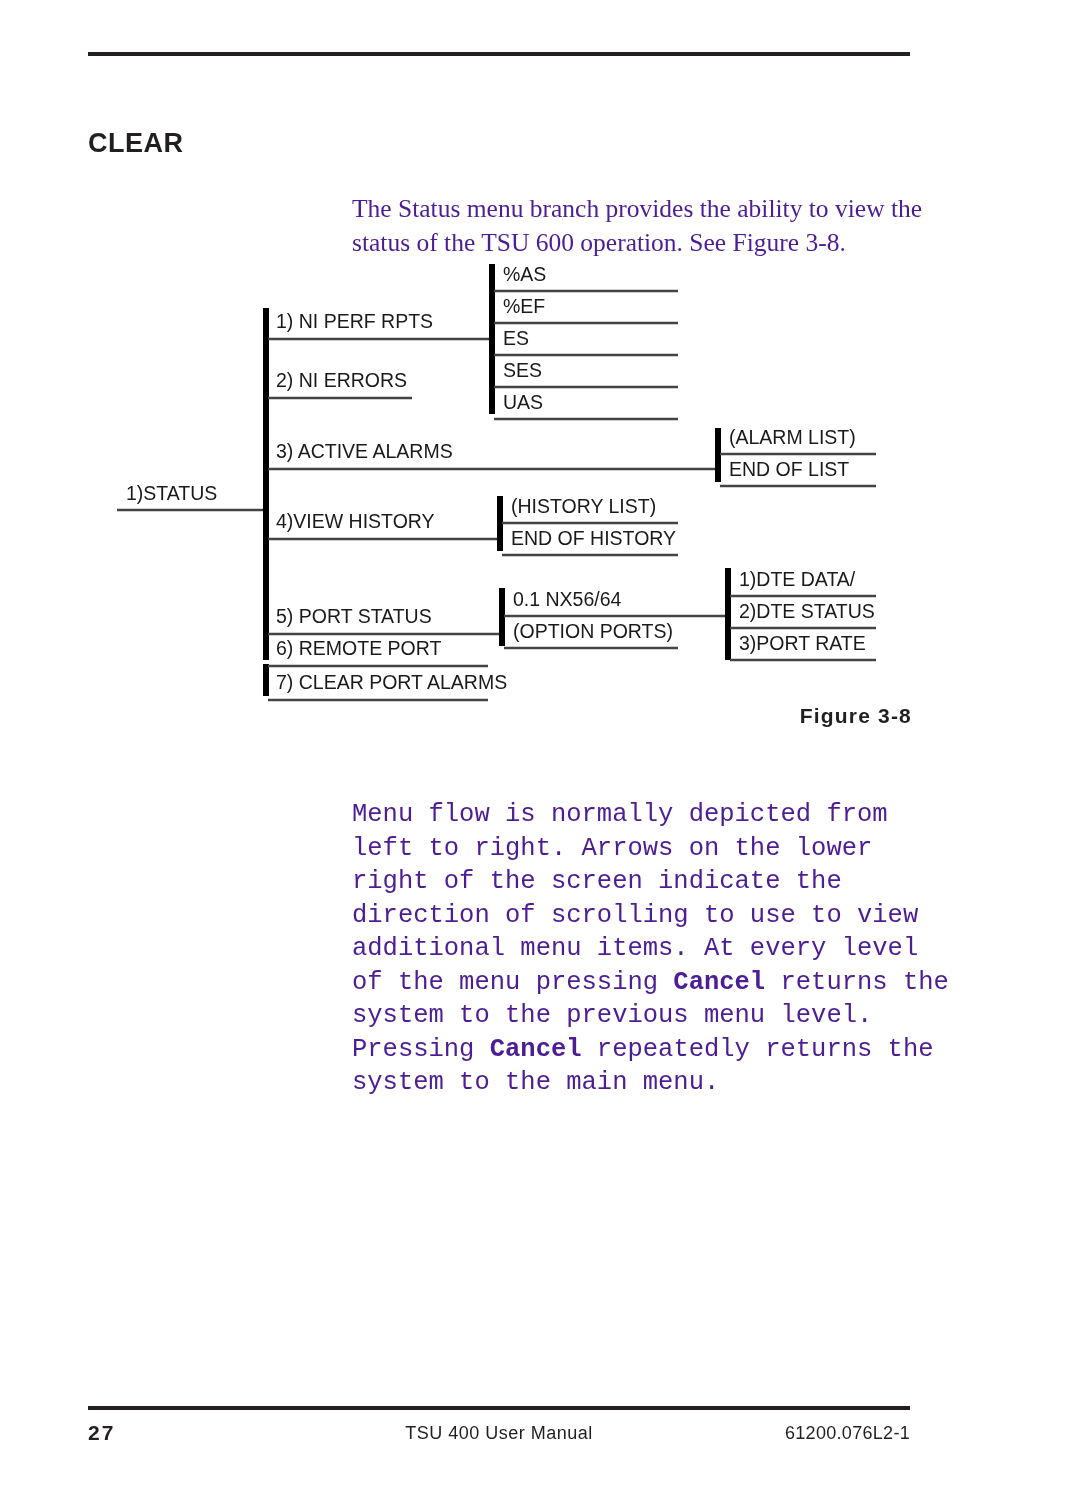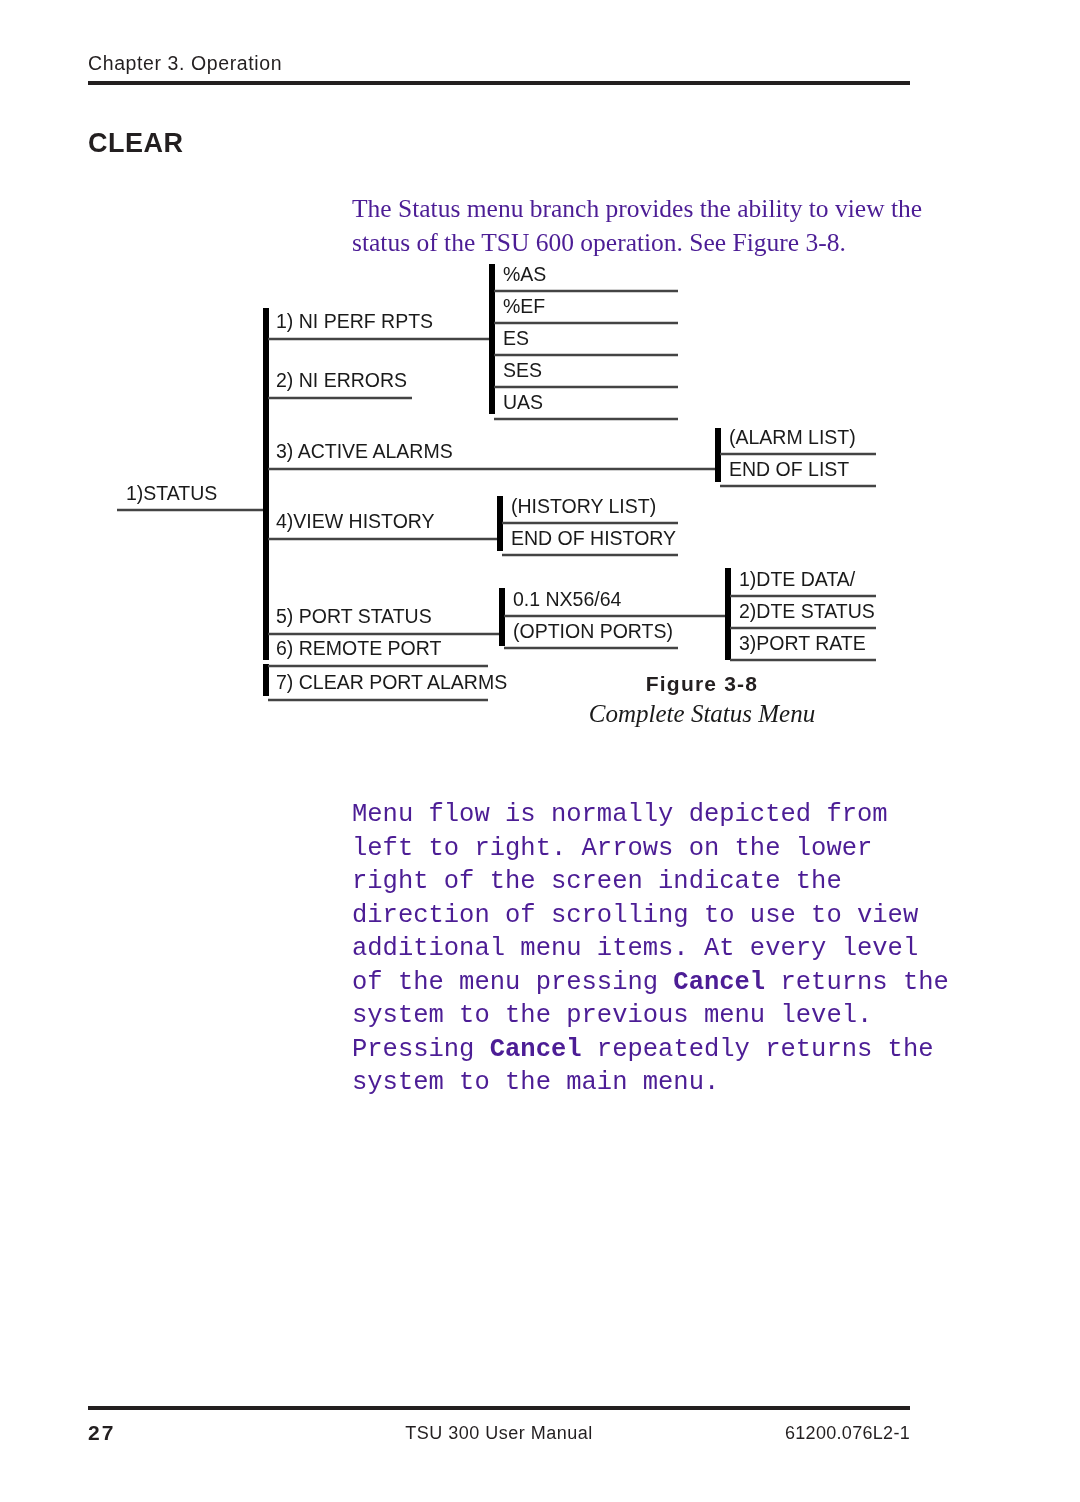--- a/index.html
+++ b/index.html
@@ -59,22 +59,22 @@
     margin-left: 44px;
   }
   #intro-para { top: 192px; }
   #flow-para  { top: 798px; font-family: Liberation Mono, monospace; }
   .body-para b { font-weight: bold; }
 
   
   .figure-caption {
     position: absolute;
     right: 168px;
-    top: 672px;
-    text-align: center;
+    top: 704px;
+    text-align: right;
     width: 420px;
   }
   .figure-number {
     font-family: "Liberation Sans", sans-serif;
     font-weight: bold;
     font-size: 21px;
     letter-spacing: 1.2px;
     color: #231f20;
   }
   .figure-title {
@@ -148,21 +148,20 @@
     font-size: 18px;
     letter-spacing: 0.3px;
     color: #231f20;
     margin-left: 7px;
   }
 </style>
 </head>
 <body>
 
 <div class="page-header">
-  <div class="chapter-label">Chapter 3.  Operation</div>
   <div class="header-rule"></div>
 </div>
 
 <div class="section-heading">CLEAR</div>
 
 <div class="body-para" id="intro-para">The Status menu branch provides the ability to view the status of the TSU 600 operation.  See Figure 3-8.</div>
 
 <svg id="menu-diagram" viewBox="0 0 1080 1502" xmlns="http://www.w3.org/2000/svg">
 
   <text x="126" y="500">1)STATUS</text>
@@ -242,25 +241,24 @@
 
   <text x="739" y="618">2)DTE STATUS</text>
   <line class="item-rule" x1="730" y1="628" x2="876" y2="628"></line>
 
   <text x="739" y="650">3)PORT RATE</text>
   <line class="item-rule" x1="730" y1="660" x2="876" y2="660"></line>
 </svg>
 
 <div class="figure-caption">
   <div class="figure-number">Figure 3-8</div>
-  <div class="figure-title">Complete Status Menu</div>
 </div>
 
 <div class="body-para" id="flow-para"><span>Menu flow is normally depicted from left to right.  Arrows on the lower right of the screen indicate the direction of scrolling to use to view additional menu items.  At every level of the menu pressing </span><b>Cancel</b><span> returns the system to the previous menu level.  Pressing </span><b>Cancel</b><span> repeatedly returns the system to the main menu.</span></div>
 
 <div class="page-footer">
   <div class="footer-rule"></div>
   <div class="footer-row">
     <span class="footer-page-number">27</span>
-    <span class="footer-manual-title">TSU 300 User Manual</span>
+    <span class="footer-manual-title">TSU 400 User Manual</span>
     <span class="footer-doc-number">61200.076L2-1</span>
   </div>
 </div>
 
 </body></html>

